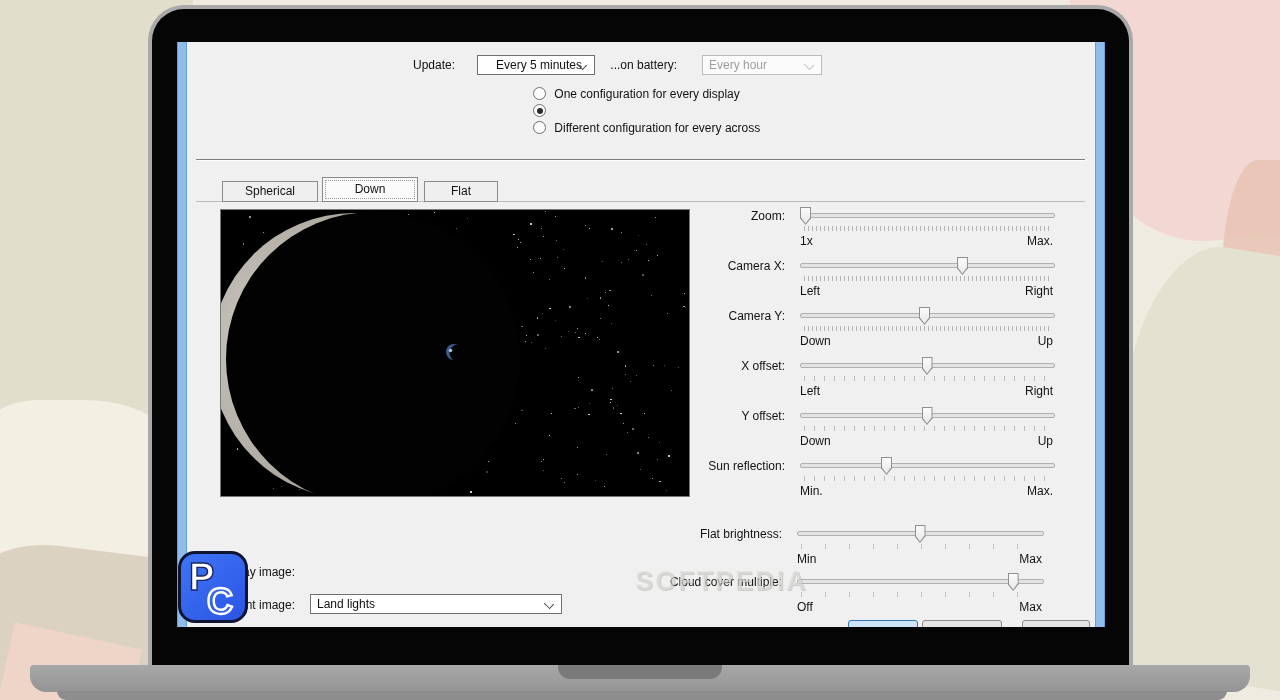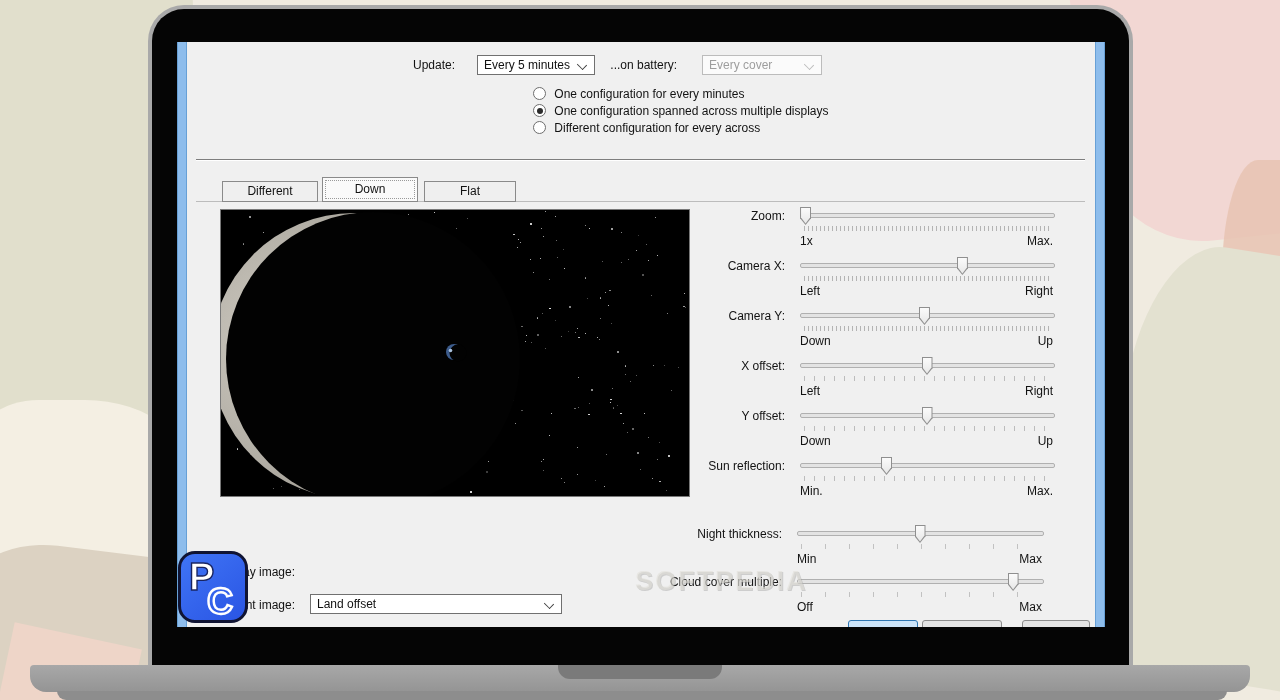--- a/index.html
+++ b/index.html
@@ -123,48 +123,47 @@
 
 <div class="abs shot">
   <div class="abs win-border wb-left"></div>
   <div class="abs win-border wb-right"></div>
 
   <div class="content">
 
     <div class="watermark">SOFTPEDIA</div>
 
     <span class="lbl r" style="left:180px;top:16px;width:88px;">Update:</span>
-    <div class="combo" style="left:290px;top:13px;width:118px;">
+    <div class="combo" style="left:290px;top:13px;width:118px;text-align:center;">
       <span>Every 5 minutes</span>
       <span class="chev"></span>
     </div>
     <span class="lbl r" style="left:380px;top:16px;width:110px;">...on battery:</span>
     <div class="combo disabled" style="left:515px;top:13px;width:120px;">
-      <span>Every cover</span>
+      <span>Every hour</span>
       <span class="chev"></span>
     </div>
 
     <div class="radio-row" style="top:45px;">
       <span class="radio"></span>
-      <span>One configuration for every minutes</span>
+      <span>One configuration for every display</span>
     </div>
     <div class="radio-row" style="top:62px;">
       <span class="radio checked"></span>
-      <span>One configuration spanned across multiple displays</span>
     </div>
     <div class="radio-row" style="top:79px;">
       <span class="radio"></span>
       <span>Different configuration for every across</span>
     </div>
 
     <div class="divider"></div>
 
-    <div class="tab" style="left:35px;top:139px;width:96px;height:21px;">Different</div>
+    <div class="tab" style="left:35px;top:139px;width:96px;height:21px;">Spherical</div>
     <div class="tab active" style="left:135px;top:135px;width:96px;height:25px;">Down</div>
-    <div class="tab" style="left:237px;top:139px;width:92px;height:21px;">Flat</div>
+    <div class="tab" style="left:237px;top:139px;width:74px;height:21px;">Flat</div>
     <div class="tabline"></div>
 
     <div class="abs preview" id="preview">
       <svg width="468" height="286" style="position:absolute;left:0;top:0;z-index:2;">
         <defs>
           <radialGradient id="mg" cx="28%" cy="45%" r="80%">
             <stop offset="0%" stop-color="#d2cec5"></stop>
             <stop offset="55%" stop-color="#b1ada4"></stop>
             <stop offset="100%" stop-color="#827f78"></stop>
           </radialGradient>
@@ -567,21 +566,21 @@
       <div class="track">
         <div class="groove"></div>
         <div class="thumb" style="left: calc(34% - 5px);"></div>
       </div>
       <div class="ticks med"></div>
       <span class="smin">Min.</span>
       <span class="smax">Max.</span>
     </div>
 
     <div class="srow bottom" style="top:485px;">
-      <span class="slabel">Night thickness:</span>
+      <span class="slabel">Flat brightness:</span>
       <div class="track">
         <div class="groove"></div>
         <div class="thumb" style="left: calc(50% - 5px);"></div>
       </div>
       <div class="ticks sparse"></div>
       <span class="smin">Min</span>
       <span class="smax">Max</span>
     </div>
 
     <div class="srow bottom" style="top:533px;">
@@ -591,21 +590,21 @@
         <div class="thumb" style="left: calc(88% - 5px);"></div>
       </div>
       <div class="ticks sparse"></div>
       <span class="smin">Off</span>
       <span class="smax">Max</span>
     </div>
 
     <span class="lbl r" style="left:0px;top:523px;width:108px;">Day image:</span>
     <span class="lbl r" style="left:0px;top:556px;width:108px;">Night image:</span>
     <div class="combo" style="left:123px;top:552px;width:252px;">
-      <span>Land offset</span>
+      <span>Land lights</span>
       <span class="chev"></span>
     </div>
 
     <div class="cutbtn focus"></div>
     <div class="cutbtn b2"></div>
     <div class="cutbtn b3"></div>
   </div>
 </div>
 
 <div class="abs logo">

